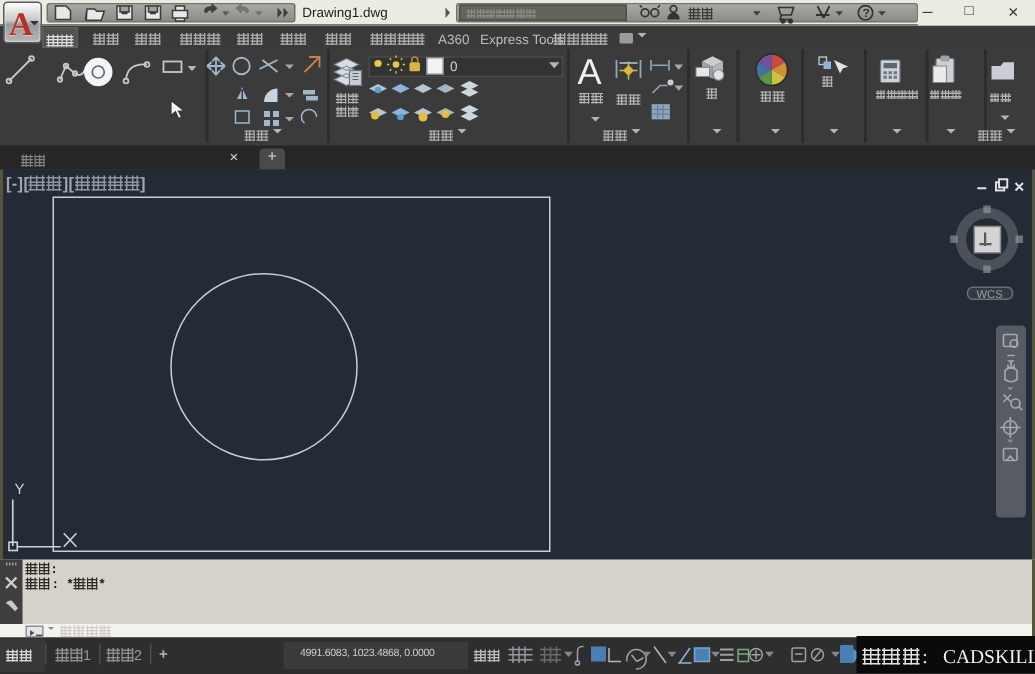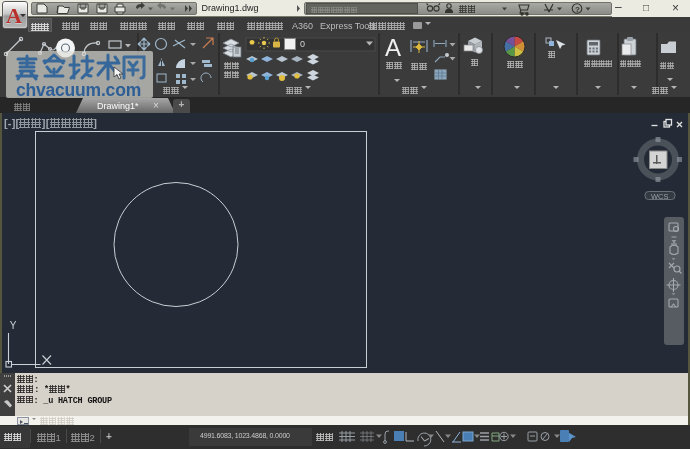--- a/index.html
+++ b/index.html
@@ -300,21 +300,20 @@
   <div class="plabel" style="left:472px"><span class="dn2"></span></div>
   <div class="plabel" style="left:511px"><span class="dn2"></span></div>
   <div class="plabel" style="left:550px"><span class="dn2"></span></div>
   <div class="plabel" style="left:592px"><span class="dn2"></span></div>
   <div class="plabel" style="left:628px"><span class="dn2"></span></div>
   <div class="plabel" style="left:652px"><span class="g"></span><span class="g"></span><span class="dn2"></span></div>
 </div>
 
 <div class="abs" id="ftabs">
   <div id="ft-start"><span class="g"></span><span class="g"></span></div>
-  <div id="ft-act">Drawing1*</div>
   <div id="ft-x">×</div>
   <div id="ft-plus">+</div>
 </div>
 
 <div class="abs" id="canvas">
   <div id="vplabel">[-][<span class="g"></span><span class="g"></span>][<span class="g"></span><span class="g"></span><span class="g"></span><span class="g"></span>]</div>
   <svg width="690" height="260" viewBox="0 0 690 260" style="position:absolute;left:-2px;top:0">
     <g fill="none" stroke="#c9ced4" stroke-width="1">
       <rect x="35.5" y="18.5" width="331" height="236"></rect>
       <circle cx="176" cy="131.5" r="62"></circle>
@@ -379,21 +378,20 @@
   <div id="cmdstrip">
     <div style="position:absolute;left:4px;top:2px;width:7px;height:2px;border-top:1px dotted #9a9a9a;border-bottom:1px dotted #9a9a9a"></div>
     <svg width="15" height="40" viewBox="0 0 15 40" style="position:absolute;left:0;top:8">
       <path d="M4 4 l7 7 M11 4 l-7 7" stroke="#d0d0d0" stroke-width="1.6" fill="none"></path>
       <path d="M4 21 a3.5 3.5 0 0 1 4 -1.5 l4 5 l-2 2 l-4.5 -4.5 a4 4 0 0 1 -1.5 -1z" fill="#c9c9c9"></path>
     </svg>
   </div>
   <div id="cmdtxt">
     <div><span class="g"></span><span class="g"></span>:</div>
     <div><span class="g"></span><span class="g"></span>: *<span class="g"></span><span class="g"></span>*</div>
-    <div><span class="g"></span><span class="g"></span>: _u HATCH GROUP</div>
   </div>
 </div>
 <div class="abs" id="cmdin">
   <div style="position:absolute;left:17px;top:1px;width:12px;height:8px;border:1px solid #8a94a2;background:#e8e6e0;">
         <i style="position:absolute;left:2px;top:1.5px;width:0;height:0;border:2.5px solid transparent;border-left:3.5px solid #4a5568"></i>
         <i style="position:absolute;left:6px;top:4.5px;width:4px;height:1.5px;background:#4a5568"></i>
       </div>
   <div style="position:absolute;left:32px;top:2px;width:0;height:0;border:2.5px solid transparent;border-top-color:#888"></div>
   <div style="position:absolute;left:40px;top:0px;font:italic 8.5px 'Liberation Sans';color:#a9a49c;opacity:.55"><span class="g"></span><span class="g"></span><span class="g"></span><span class="g"></span></div>
 </div>
@@ -441,37 +439,22 @@
           <path d="M2 11 h5"></path>
       <circle cx="17" cy="11.5" r="4"></circle>
           <path d="M14.5 14.5 l5 -6"></path>
     </g>
     <path d="M222 9.5 l3 3.5 l3 -3.5 z" fill="#888"></path>
     <path d="M234 6 l3 11 l3 -4 l4 -1 z" fill="#5b93cc"></path>
   </svg>
   <div style="position:absolute;left:560px;top:5px;width:9px;height:12px;background:#4a7fb5;border-radius:1px"></div>
 </div>
 
-<div class="abs" id="wm">
-  <svg id="wmtxt" width="133" height="28" viewBox="0 0 133 28" style="position:absolute;left:8px;top:2px">
-    <g stroke="#35679a" stroke-width="3" fill="none" stroke-linecap="round">
-      <path d="M4 6 h18 M13 3 v10 M6 10 h14 M6 14 h14 M6 18 h14 M3 23 h20 M8 20 l-4 6 M17 20 l5 6"></path>
-      <g transform="translate(27,0)">
-            <path d="M3 8 h20 M13 2 l-9 8 M13 2 l9 8 M6 14 l4 5 M20 14 l-4 5 M4 23 h18 M13 16 v7"></path>
-          </g>
-      <g transform="translate(54,0)">
-            <path d="M6 3 v22 M2 12 h9 M3 25 l8 -8 M14 8 h11 M19 3 v16 q0 4 4 4 M14 25 l10 -10"></path>
-          </g>
-      <g transform="translate(81,0)">
-            <path d="M13 2 v24 M3 10 h21 M13 10 l-10 12 M13 10 l10 12 M20 4 l3 4"></path>
-          </g>
-      <g transform="translate(107,0)">
-            <path d="M3 4 h20 v18 q0 3 -3 3 M3 4 v21 M8 9 l4 5 M16 9 l-4 5 M12 14 v8 M7 17 l10 0" opacity=".95"></path>
-          </g>
-    </g>
-  </svg>
-  <div id="wmurl">chvacuum.com</div>
+<div class="abs" id="blackbox">
+  <div style="position:absolute;left:4px;top:6px;color:#f0f0f0;font:13px 'Liberation Serif';white-space:nowrap">
+    <span class="g" style="opacity:.95"></span><span class="g" style="opacity:.95"></span><span class="g" style="opacity:.95"></span>: <span style="margin-left:7px">CADSKILL</span>
+  </div>
 </div>
 
 <svg class="abs" width="12" height="14" viewBox="0 0 12 14" style="left:113px;top:66px;z-index:60">
   <path d="M1 1 L1 11 L4 8.5 L6 13 L8 12 L6 8 L10 8 Z" fill="#f5f5f5" stroke="#333" stroke-width=".8"></path>
 </svg>
 
 </div>
 </body></html>

